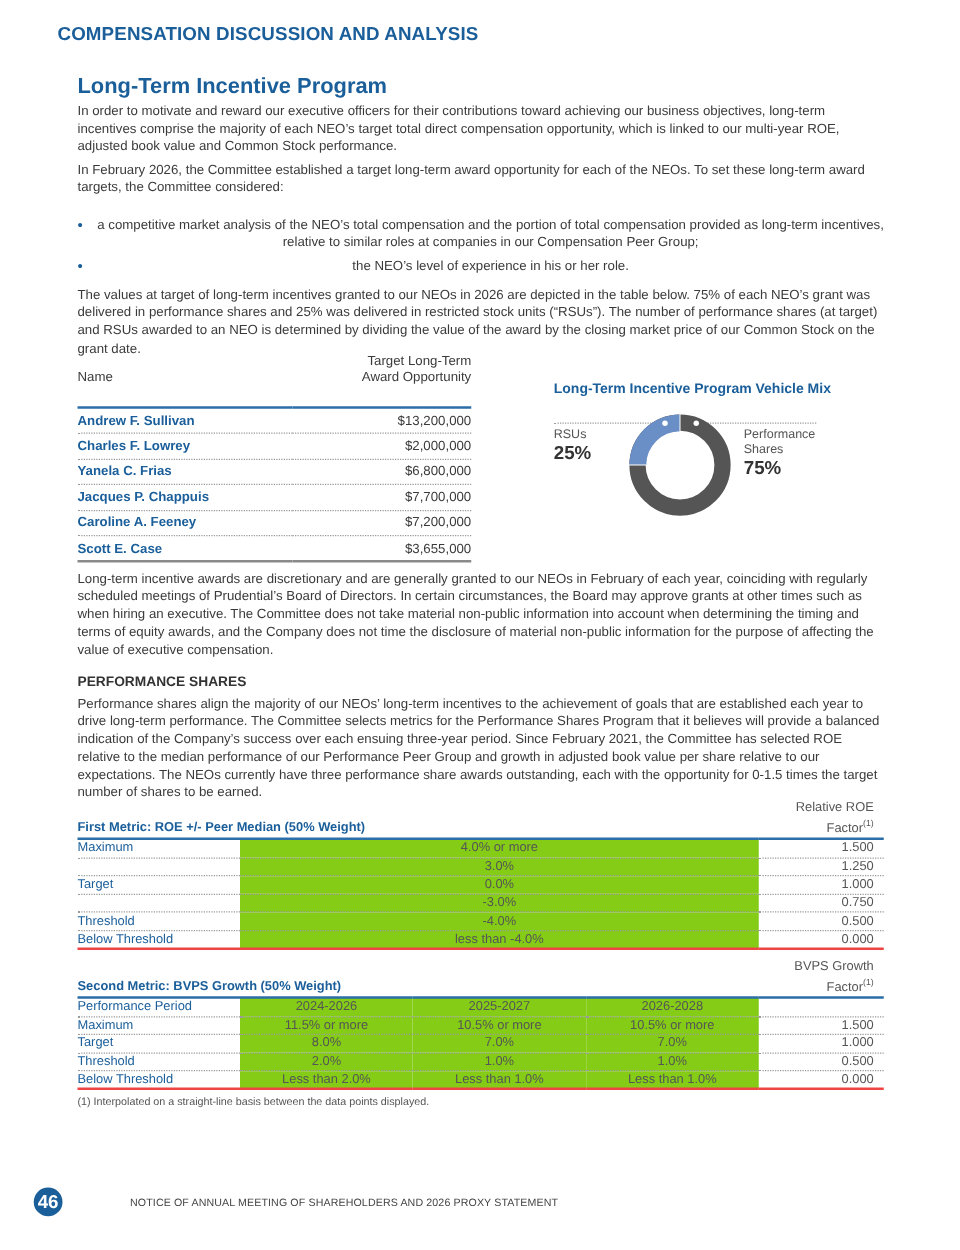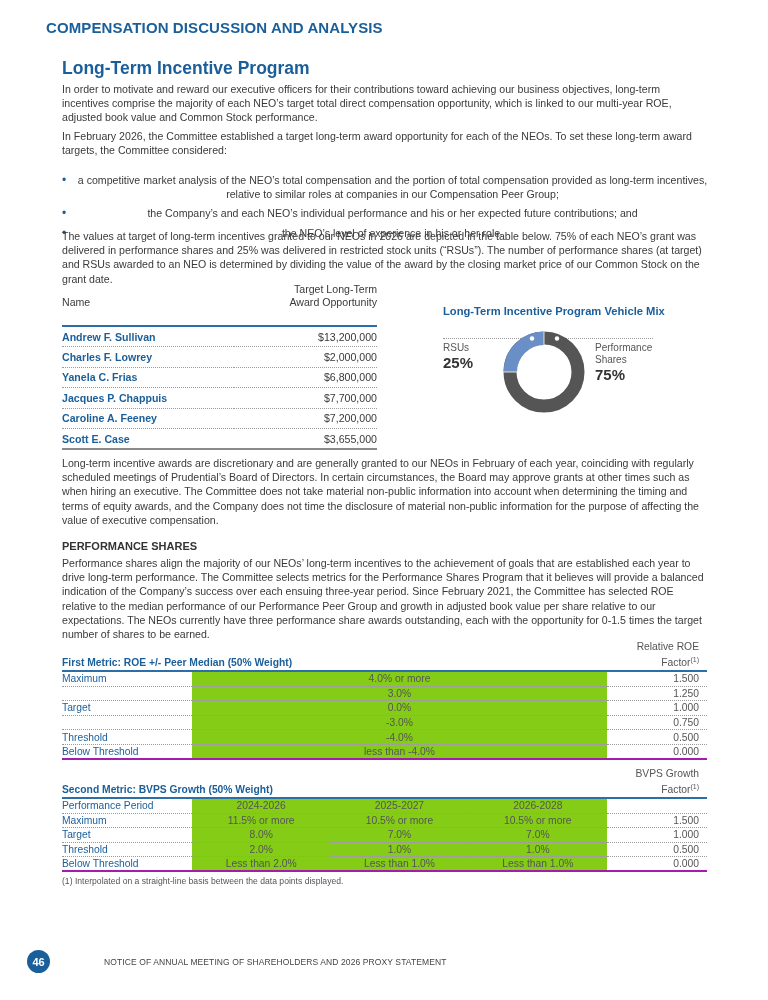--- a/index.html
+++ b/index.html
@@ -27,41 +27,40 @@
   .legend-ps { position: absolute; left: 595px; top: 342px; }
   .legend-label { font-size: 10px; color: #555; line-height: 12px; }
   .legend-val { font-size: 15px; font-weight: bold; color: #333; line-height: 17px; }
   .sub-head { position: absolute; left: 62px; top: 540px; font-size: 11px; font-weight: bold; color: #333; }
   
   .metric { position: absolute; left: 62px; width: 645px; border-collapse: collapse; font-size: 10.3px; }
   .metric th { font-weight: bold; color: #1a5e9a; text-align: left; vertical-align: bottom; padding-bottom: 1px; border-bottom: 2px solid #2b6ea8; line-height: 12.5px; }
   .metric th.factor { font-weight: normal; color: #555; text-align: right; padding-right: 8px; }
   .metric th sup { font-size: 7px; }
   .metric td { height: 14.6px; border-bottom: 1px dotted #9a9a9a; color: #555; line-height: 13px; }
-  .metric tr:last-child td { border-bottom: 2px solid #a21caf; }
+  .metric tr:last-child td { border-bottom: 2px solid #ef4444; }
   .metric td.lbl { color: #1a5e9a; font-weight: normal; width: 130px; }
   .metric td.shade { background: #84cc16; text-align: center; }
   .metric td.fac { text-align: right; padding-right: 8px; width: 100px; }
   .footnote { position: absolute; left: 62px; top: 876px; font-size: 8.6px; color: #555; }
   .footer { position: absolute; left: 27px; top: 950px; display: flex; align-items: center; }
-  .page-num { width: 23px; height: 23px; border-radius: 50%; background: #1a5e9a; color: #fff; font-size: 11px; font-weight: bold; display: flex; align-items: center; justify-content: center; }
+  .page-num { width: 23px; height: 23px; border-radius: 50%; background: #1a5e9a; color: #fff; font-size: 15px; font-weight: bold; display: flex; align-items: center; justify-content: center; }
   .footer-text { margin-left: 9px; font-size: 8.5px; color: #444; letter-spacing: 0.1px; padding-left: 45px; }
 </style>
 </head>
 <body>
 
 <div class="section-label">COMPENSATION DISCUSSION AND ANALYSIS</div>
 <h1 class="page-title">Long-Term Incentive Program</h1>
 
 <p class="para" style="top:82px;">In order to motivate and reward our executive officers for their contributions toward achieving our business objectives, long-term incentives comprise the majority of each NEO’s target total direct compensation opportunity, which is linked to our multi-year ROE, adjusted book value and Common Stock performance.</p>
 <p class="para" style="top:129px;">In February 2026, the Committee established a target long-term award opportunity for each of the NEOs. To set these long-term award targets, the Committee considered:</p>
 
 <ul class="bullets" style="top:173px;text-align:center;">
   <li>a competitive market analysis of the NEO’s total compensation and the portion of total compensation provided as long-term incentives, relative to similar roles at companies in our Compensation Peer Group;</li>
-  <li>the Company’s and each NEO’s individual performance and his or her expected future contributions; and</li>
   <li>the NEO’s level of experience in his or her role.</li>
 </ul>
 
 <p class="para" style="top:229px;">The values at target of long-term incentives granted to our NEOs in 2026 are depicted in the table below. 75% of each NEO’s grant was delivered in performance shares and 25% was delivered in restricted stock units (“RSUs”). The number of performance shares (at target) and RSUs awarded to an NEO is determined by dividing the value of the award by the closing market price of our Common Stock on the grant date.</p>
 
 <table class="neo-table">
   <thead>
     <tr>
       <th>Name</th>
       <th class="right">

